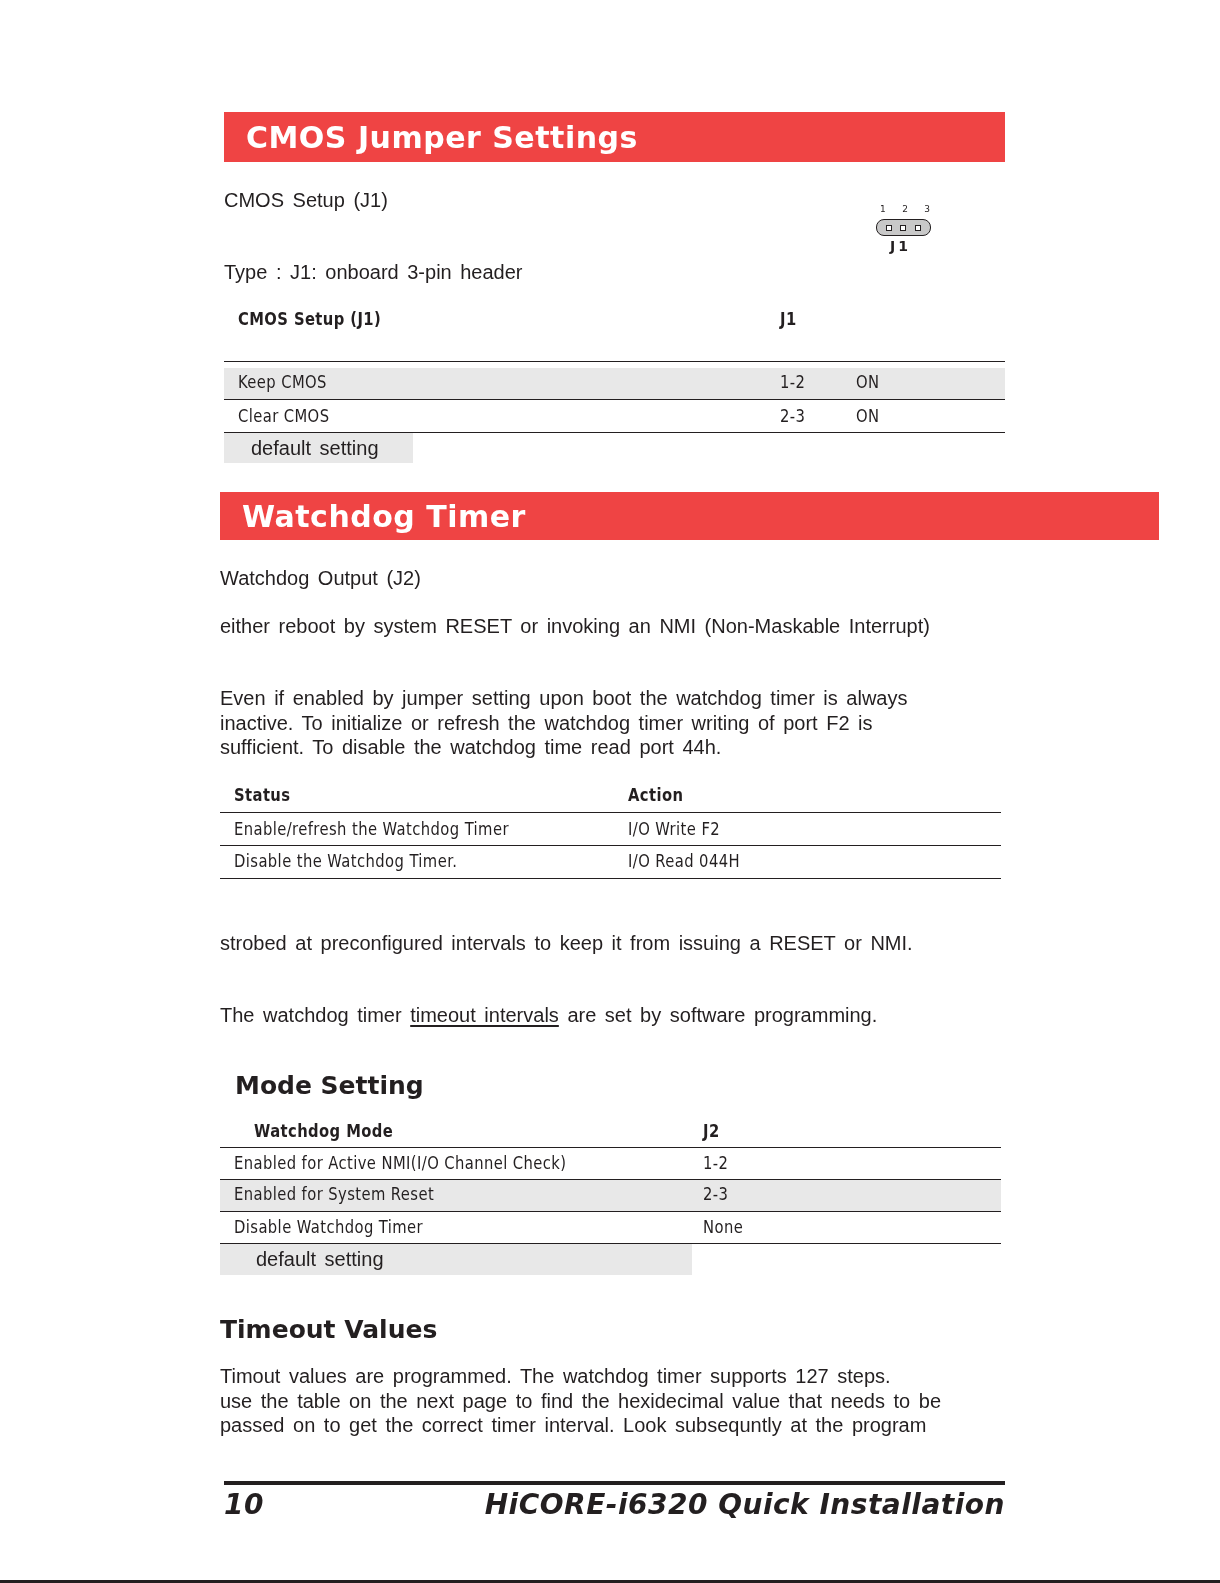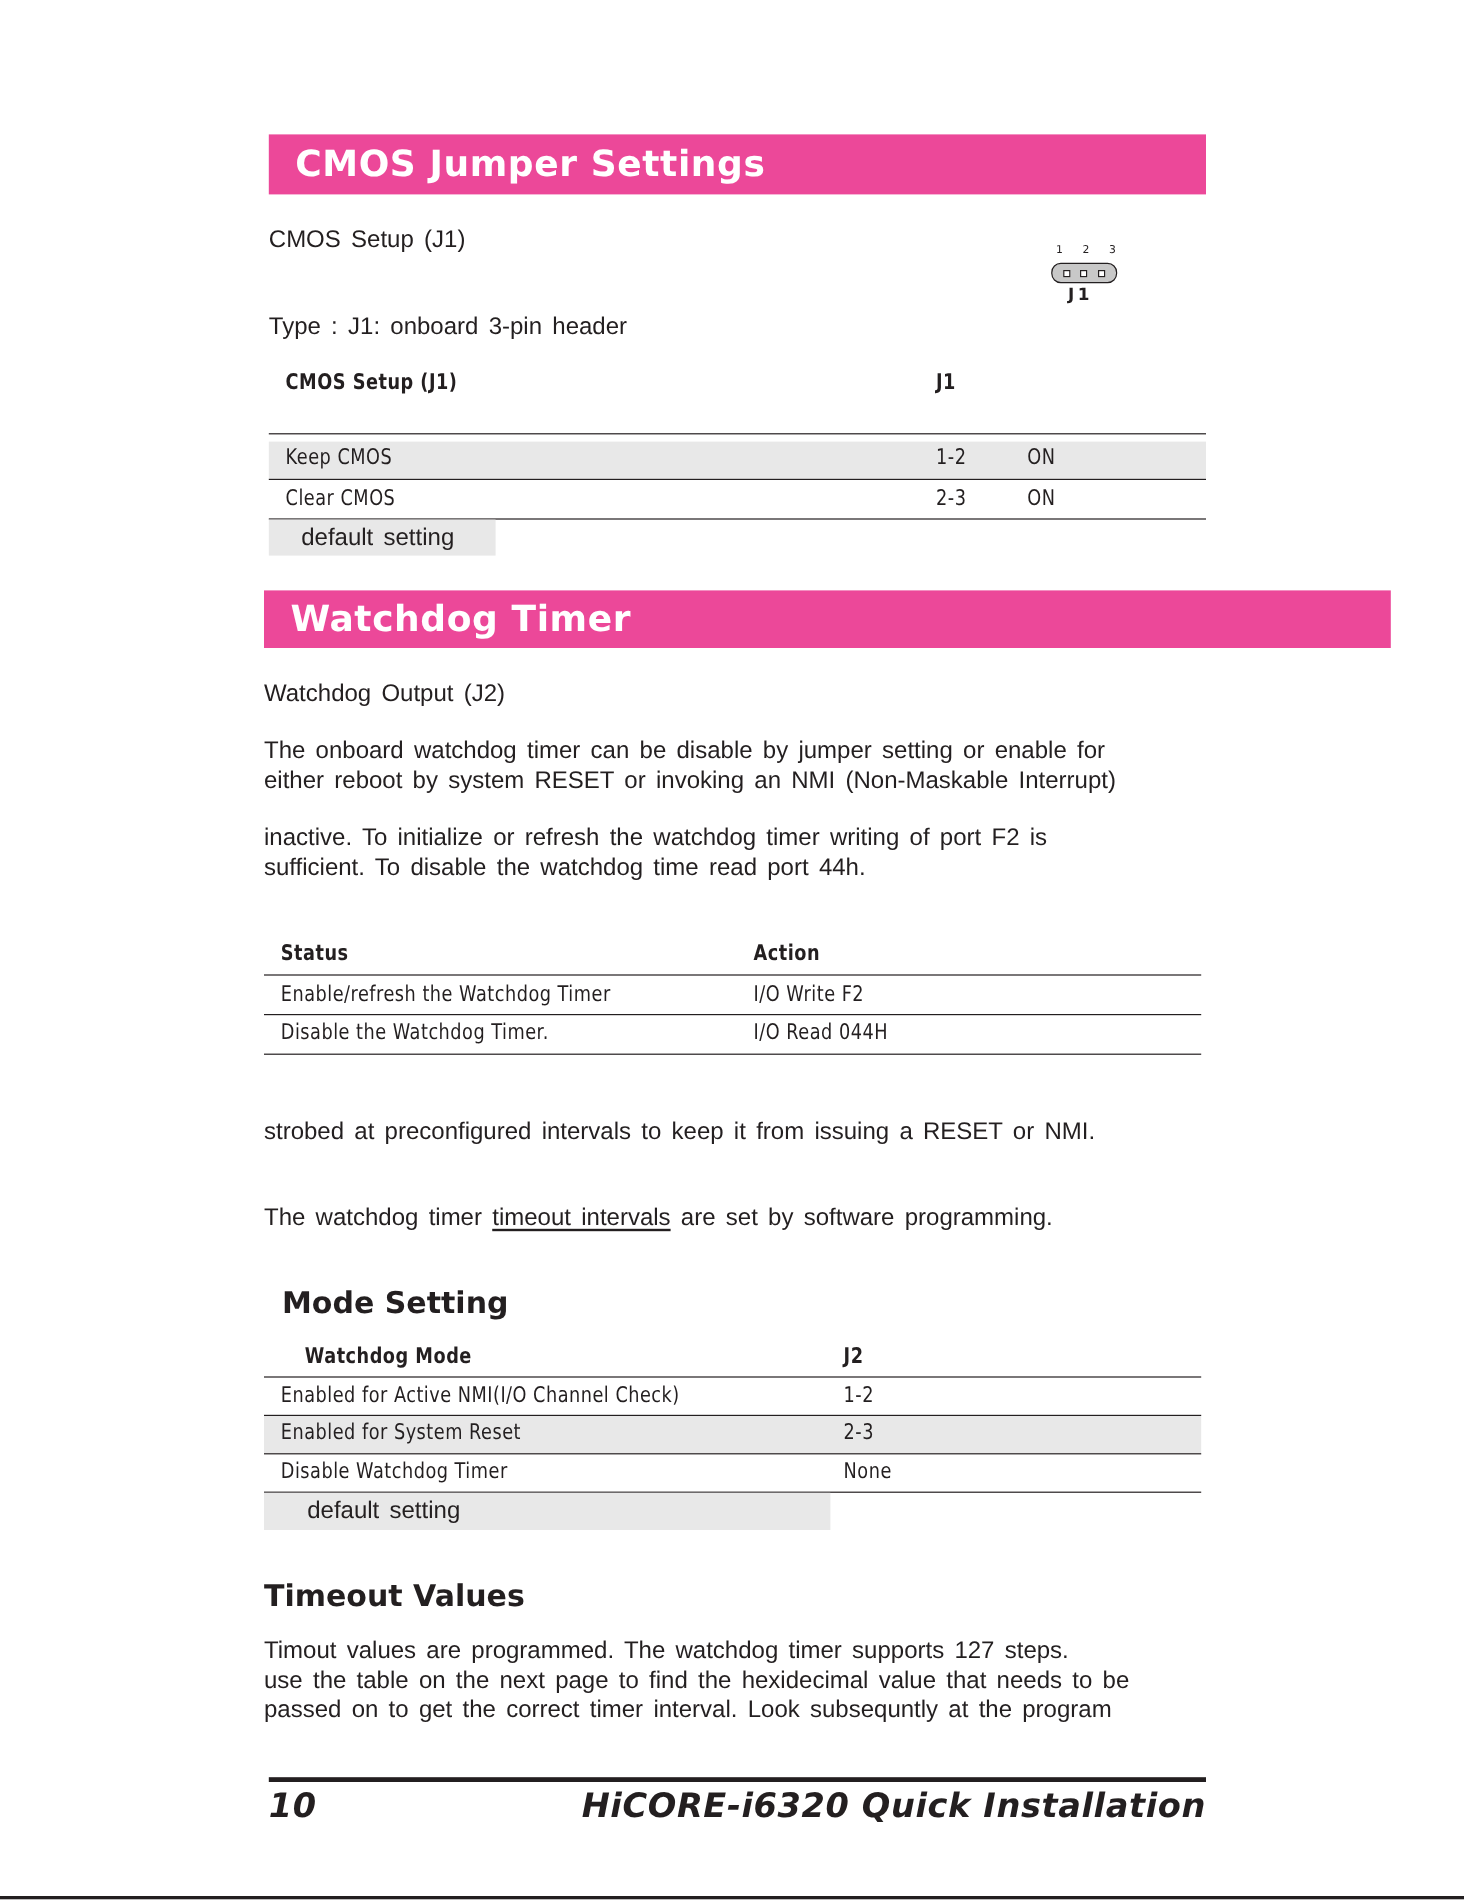--- a/index.html
+++ b/index.html
@@ -1,18 +1,18 @@
 <!DOCTYPE html>
 <html><head>
 <meta charset="utf-8">
 <style>
   html, body { margin: 0; padding: 0; background: #ffffff; }
   body { width: 1220px; height: 1583px; position: relative; overflow: hidden; color: #231f20; }
   .abs { position: absolute; }
-  .banner { background: #ec4899; color: #ffffff; font-family: "DejaVu Sans", sans-serif; font-weight: bold; font-size: 30px; box-sizing: border-box; padding-left: 22px; display: flex; align-items: center; letter-spacing: 0.5px; }
+  .banner { background: #ef4444; color: #ffffff; font-family: "DejaVu Sans", sans-serif; font-weight: bold; font-size: 30px; box-sizing: border-box; padding-left: 22px; display: flex; align-items: center; letter-spacing: 0.5px; }
   .body-text { font-family: "Liberation Sans", sans-serif; font-size: 20px; line-height: 24.5px; color: #231f20; word-spacing: 3px; }
   .cond { font-family: "DejaVu Sans", sans-serif; font-size: 18px; transform-origin: left center; transform: scaleX(0.82); white-space: nowrap; display: inline-block; letter-spacing: 0.5px; }
   .cond.bold { font-weight: bold; }
   .hline { position: absolute; height: 1px; background: #231f20; }
   .shade { position: absolute; background: #e8e8e8; }
   .subhead { font-family: "DejaVu Sans", sans-serif; font-weight: bold; font-size: 25px; color: #231f20; }
   .u { text-decoration: underline; text-underline-offset: 3px; }
   .footer-rule { position: absolute; left: 224px; width: 781px; height: 4px; background: #231f20; }
   .footer-text { font-family: "DejaVu Sans", sans-serif; font-weight: bold; font-style: italic; font-size: 28px; color: #231f20; letter-spacing: 0.5px; }
 </style>
@@ -75,25 +75,25 @@
 <div class="shade" style="left:224px; top:433px; width:189px; height:30px;"></div>
 <div class="abs body-text" style="left:251px; top:436px;">default setting</div>
 
 <div class="abs banner" style="left:220px; top:492px; width:939px; height:48px;">
   <span>Watchdog Timer</span>
 </div>
 
 <div class="abs body-text" style="left:220px; top:566px;">Watchdog Output (J2)</div>
 
 <div class="abs body-text" style="left:220px; top:614px;">
-  <div>The onboard watchdog timer can be disable by jumper setting or enable for</div>
   <div>either reboot by system RESET or invoking an NMI (Non-Maskable Interrupt)</div>
 </div>
 
 <div class="abs body-text" style="left:220px; top:686px;">
+  <div>Even if enabled by jumper setting upon boot the watchdog timer is always</div>
   <div>inactive. To initialize or refresh the watchdog timer writing of port F2 is</div>
   <div>sufficient. To disable the watchdog time read port 44h.</div>
 </div>
 
 <div class="abs" style="left:234px; top:784px;">
   <span class="cond bold">Status</span>
 </div>
 <div class="abs" style="left:628px; top:784px;">
   <span class="cond bold">Action</span>
 </div>

